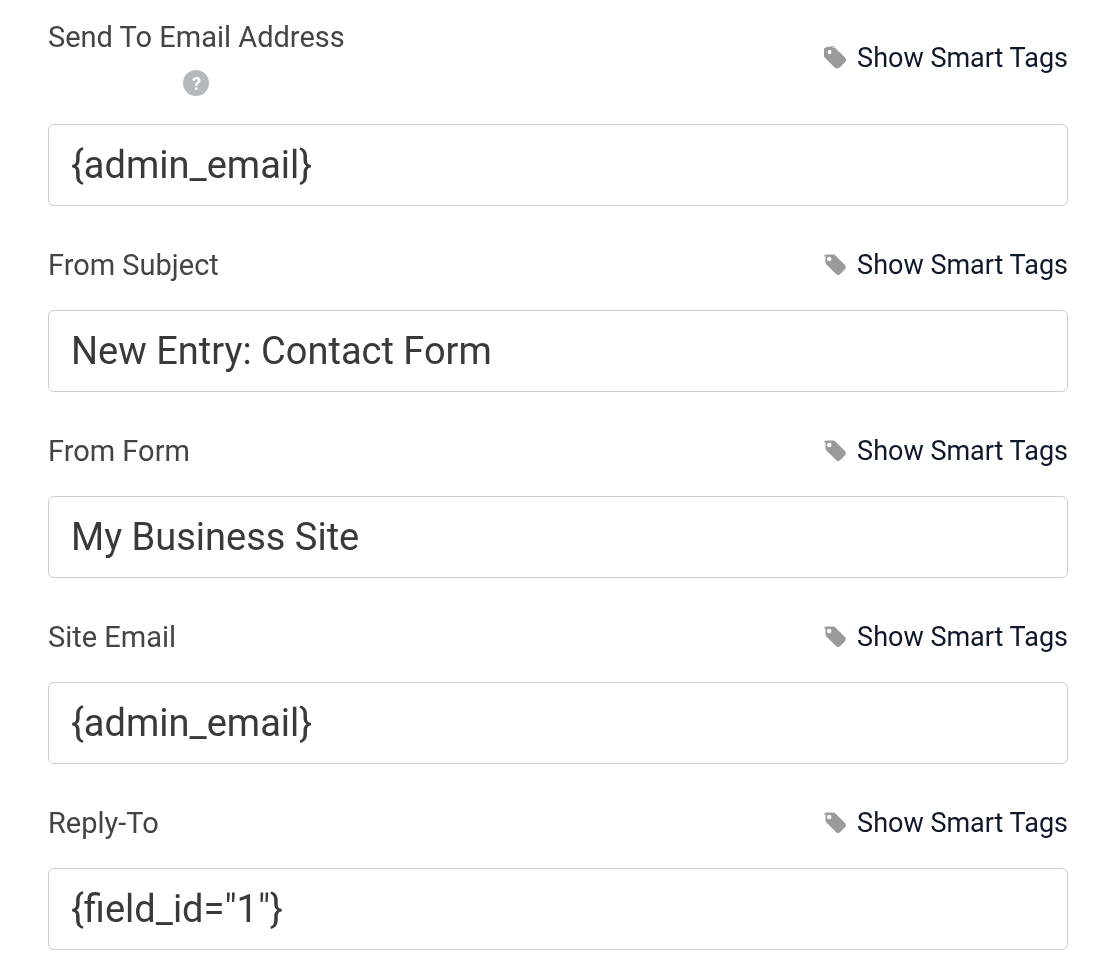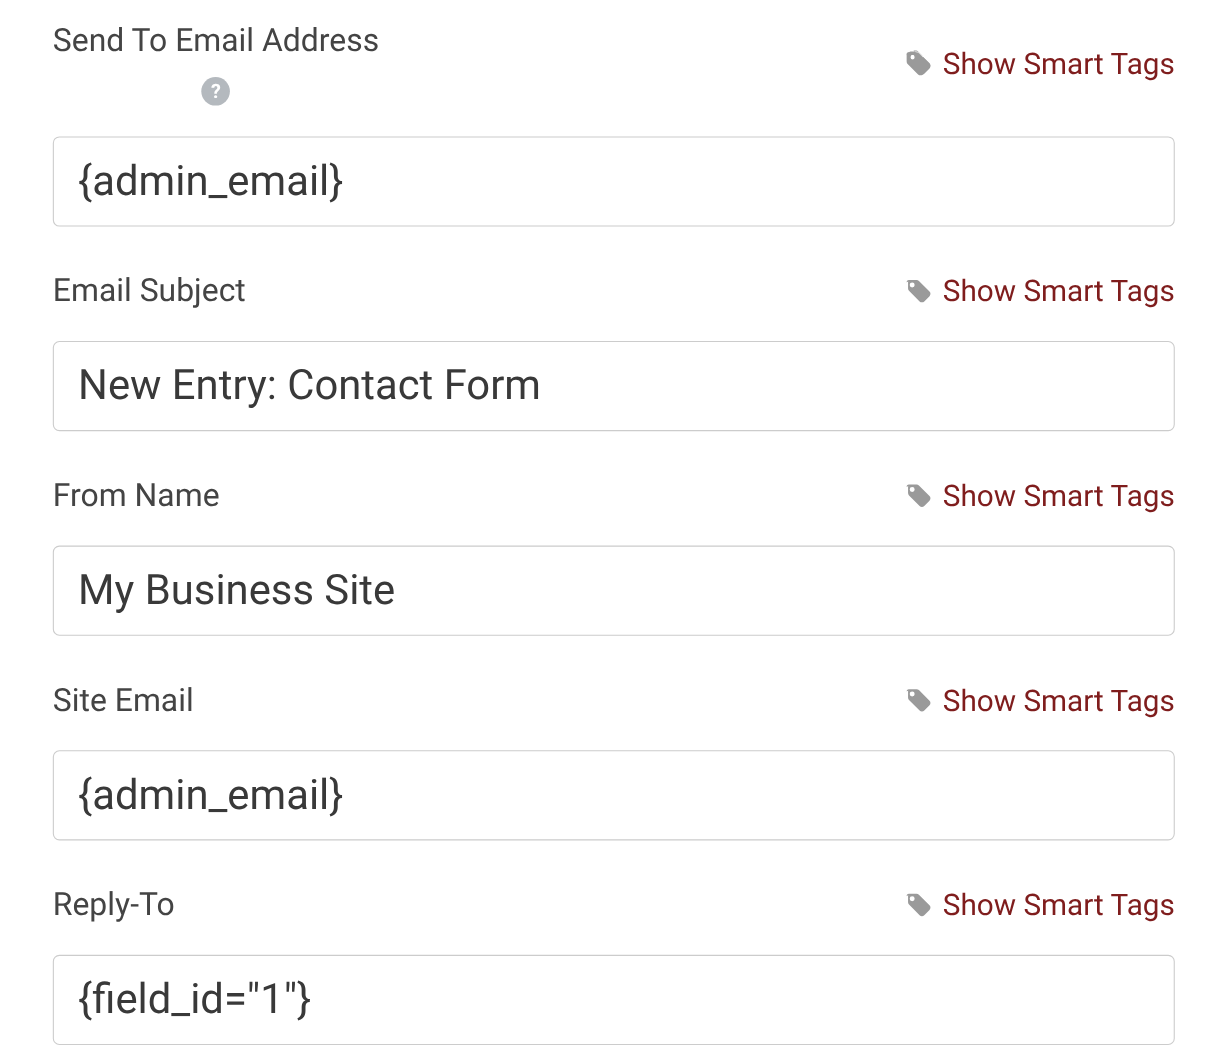--- a/index.html
+++ b/index.html
@@ -47,21 +47,21 @@
       background: #b4b9be;
       color: #ffffff;
       font-size: 18px;
       font-weight: 700;
       cursor: pointer;
     }
     .smart-tags-link {
       display: flex;
       align-items: center;
       gap: 8px;
-      color: #7f1d1d;
+      color: #0f172a;
       font-size: 27px;
       cursor: pointer;
       user-select: none;
     }
     .tag-icon {
       width: 26px;
       height: 26px;
       display: inline-flex;
       align-items: center;
       justify-content: center;
@@ -101,38 +101,38 @@
       </span>
       <span>Show Smart Tags</span>
     </div>
   </div>
   <input type="text" class="text-input" value="{admin_email}" style="">
 </div>
 
 <div class="field-group">
   <div class="field-header">
     <div class="field-header-left">
-      <span class="field-label">Email Subject</span>
+      <span class="field-label">From Subject</span>
     </div>
     <div class="smart-tags-link">
       <span class="tag-icon">
         <svg viewBox="0 0 512 512">
             <path d="M0 80C0 53.5 21.5 32 48 32H197.5c17 0 33.3 6.7 45.3 18.7L448 256c25 25 25 65.5 0 90.5L346.5 448c-25 25-65.5 25-90.5 0L50.7 242.7C38.7 230.7 32 214.5 32 197.5V80C32 62.3 46.3 48 64 48zM112 176a48 48 0 1 0 0-96 48 48 0 1 0 0 96z"></path>
           </svg>
       </span>
       <span>Show Smart Tags</span>
     </div>
   </div>
   <input type="text" class="text-input" value="New Entry: Contact Form" style="">
 </div>
 
 <div class="field-group">
   <div class="field-header">
     <div class="field-header-left">
-      <span class="field-label">From Name</span>
+      <span class="field-label">From Form</span>
     </div>
     <div class="smart-tags-link">
       <span class="tag-icon">
         <svg viewBox="0 0 512 512">
             <path d="M0 80C0 53.5 21.5 32 48 32H197.5c17 0 33.3 6.7 45.3 18.7L448 256c25 25 25 65.5 0 90.5L346.5 448c-25 25-65.5 25-90.5 0L50.7 242.7C38.7 230.7 32 214.5 32 197.5V80C32 62.3 46.3 48 64 48zM112 176a48 48 0 1 0 0-96 48 48 0 1 0 0 96z"></path>
           </svg>
       </span>
       <span>Show Smart Tags</span>
     </div>
   </div>

